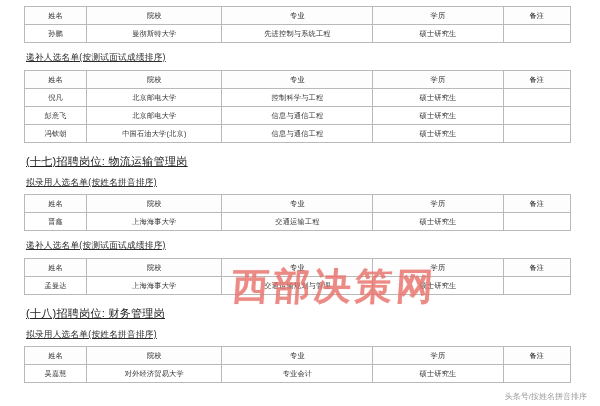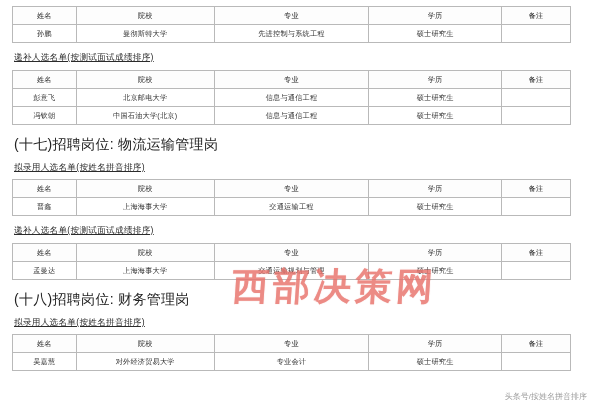--- a/index.html
+++ b/index.html
@@ -13,21 +13,21 @@
     font-family: "Liberation Sans", sans-serif;
     position: relative;
     overflow: hidden;
     color: #2b2b2b;
   }
   .page {
     position: relative;
     width: 595px;
     height: 406px;
     box-sizing: border-box;
-    padding: 6px 24px 0 12px;
+    padding: 6px 24px 0 24px;
   }
   table.doc-table {
     border-collapse: collapse;
     width: 100%;
     table-layout: fixed;
     margin: 0;
   }
   table.doc-table td,
   table.doc-table th {
     border: 1px solid #b9b9b9;
@@ -57,24 +57,25 @@
     color: #2b2b2b;
     margin: 9px 0 6px 2px;
     letter-spacing: 0.3px;
     text-decoration: underline;
   }
   .section-label.tight {
     margin-top: 8px;
     margin-bottom: 5px;
   }
   .heading {
-    font-size: 14px;
+    font-size: 11px;
     color: #222;
     margin: 11px 0 7px 2px;
     letter-spacing: 0.3px;
+    text-decoration: underline;
   }
 
   
   .watermark {
     position: absolute;
     left: 232px;
     top: 268px;
     pointer-events: none;
     z-index: 5;
   }
@@ -145,20 +146,27 @@
       <tr>
         <td class="col-name">姓名</td>
         <td class="col-school">院校</td>
         <td class="col-major">专业</td>
         <td class="col-degree">学历</td>
         <td class="col-note">备注</td>
       </tr>
     </thead>
     <tbody>
       <tr>
+        <td>倪凡</td>
+        <td>北京邮电大学</td>
+        <td>控制科学与工程</td>
+        <td>硕士研究生</td>
+        <td></td>
+      </tr>
+      <tr>
         <td>彭意飞</td>
         <td>北京邮电大学</td>
         <td>信息与通信工程</td>
         <td>硕士研究生</td>
         <td></td>
       </tr>
       <tr>
         <td>冯钦朝</td>
         <td>中国石油大学(北京)</td>
         <td>信息与通信工程</td>

